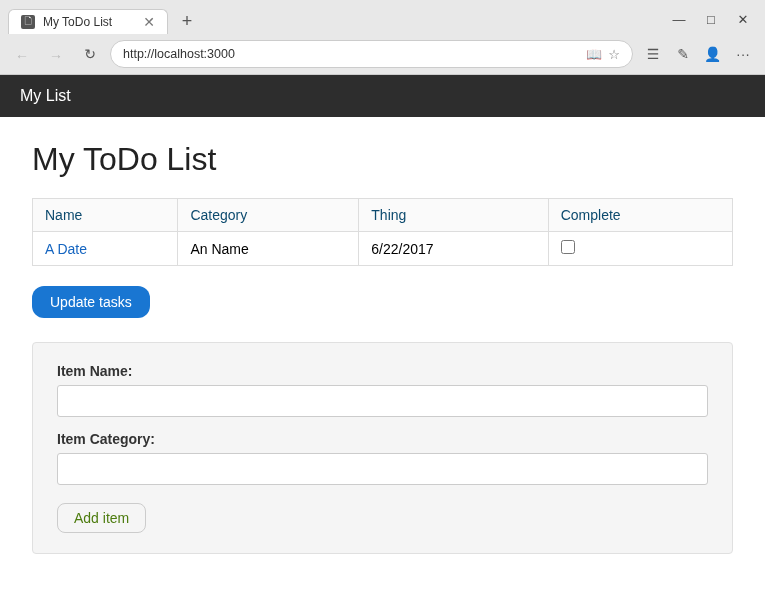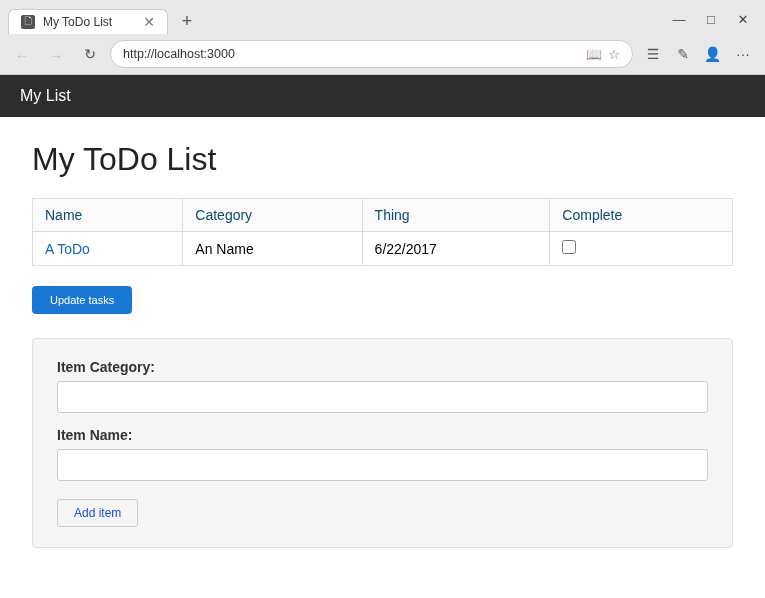--- a/index.html
+++ b/index.html
@@ -209,23 +209,23 @@
 
     .todo-table td.name-cell a {
       color: #1565c0;
       text-decoration: none;
     }
 
     .update-btn {
       background: #1976d2;
       color: white;
       border: none;
-      border-radius: 4px;
+      border-radius: 12px;
       padding: 8px 18px;
-      font-size: 11px;
+      font-size: 14px;
       cursor: pointer;
       margin-bottom: 24px;
     }
 
     
     .add-form {
       background: #f5f5f5;
       border: 1px solid #e0e0e0;
       border-radius: 4px;
       padding: 20px 24px;
@@ -250,24 +250,24 @@
       border-radius: 3px;
       padding: 0 8px;
       font-size: 14px;
       background: white;
       outline: none;
     }
 
     .add-item-btn {
       background: #f5f5f5;
       border: 1px solid #ccc;
-      border-radius: 3px;
+      border-radius: 8px;
       padding: 6px 16px;
-      font-size: 12px;
-      color: #1d4ed8;
+      font-size: 14px;
+      color: #4d7c0f;
       cursor: pointer;
       margin-top: 4px;
     }
 
     
     .todo-checkbox {
       width: 14px;
       height: 14px;
       cursor: pointer;
     }
@@ -322,37 +322,37 @@
       <tr>
         <th>Name</th>
         <th>Category</th>
         <th>Thing</th>
         <th>Complete</th>
       </tr>
     </thead>
     <tbody>
       <tr>
         <td class="name-cell">
-          <a href="#">A ToDo</a>
+          <a href="#">A Date</a>
         </td>
         <td>An Name</td>
         <td>6/22/2017</td>
         <td>
           <input type="checkbox" class="todo-checkbox" style="">
         </td>
       </tr>
     </tbody>
   </table>
 
   <button class="update-btn">Update tasks</button>
 
   <div class="add-form">
     <div class="form-group">
+      <label class="form-label">Item Name:</label>
+      <input type="text" class="form-input" placeholder="" style="">
+    </div>
+    <div class="form-group">
       <label class="form-label">Item Category:</label>
-      <input type="text" class="form-input" placeholder="" style="">
-    </div>
-    <div class="form-group">
-      <label class="form-label">Item Name:</label>
       <input type="text" class="form-input" placeholder="" style="">
     </div>
     <button class="add-item-btn">Add item</button>
   </div>
 </div>
 
 </body></html>

